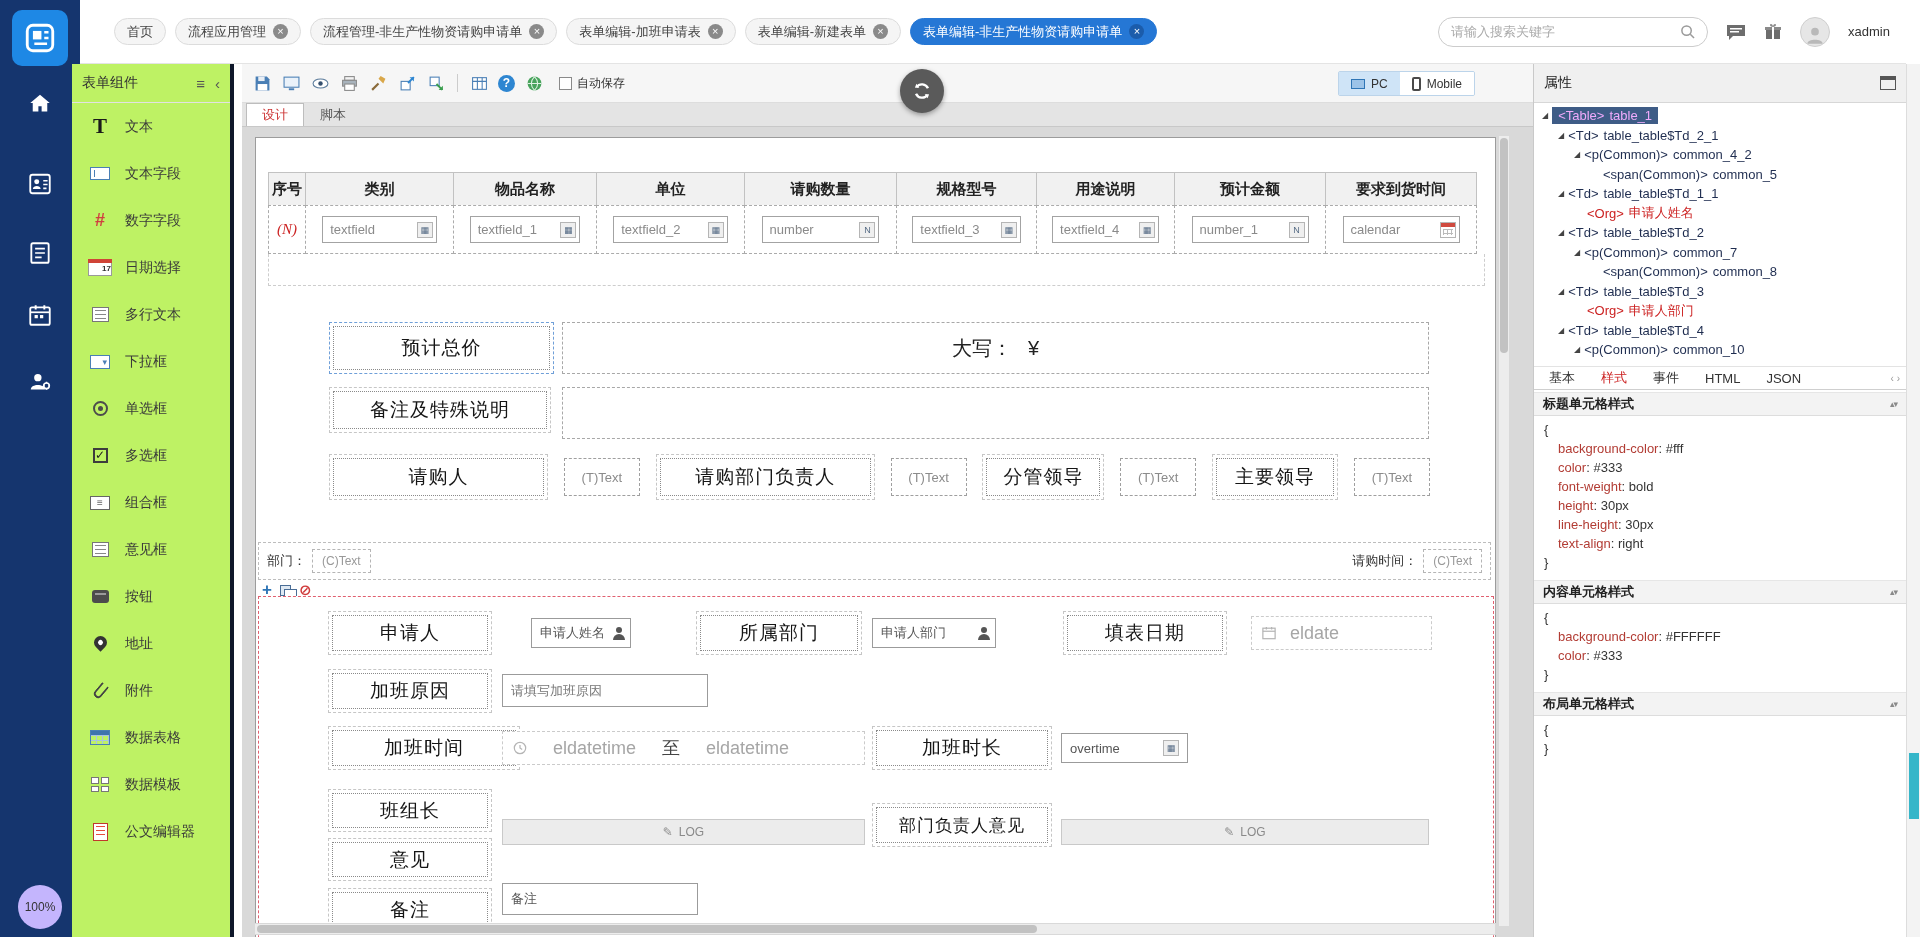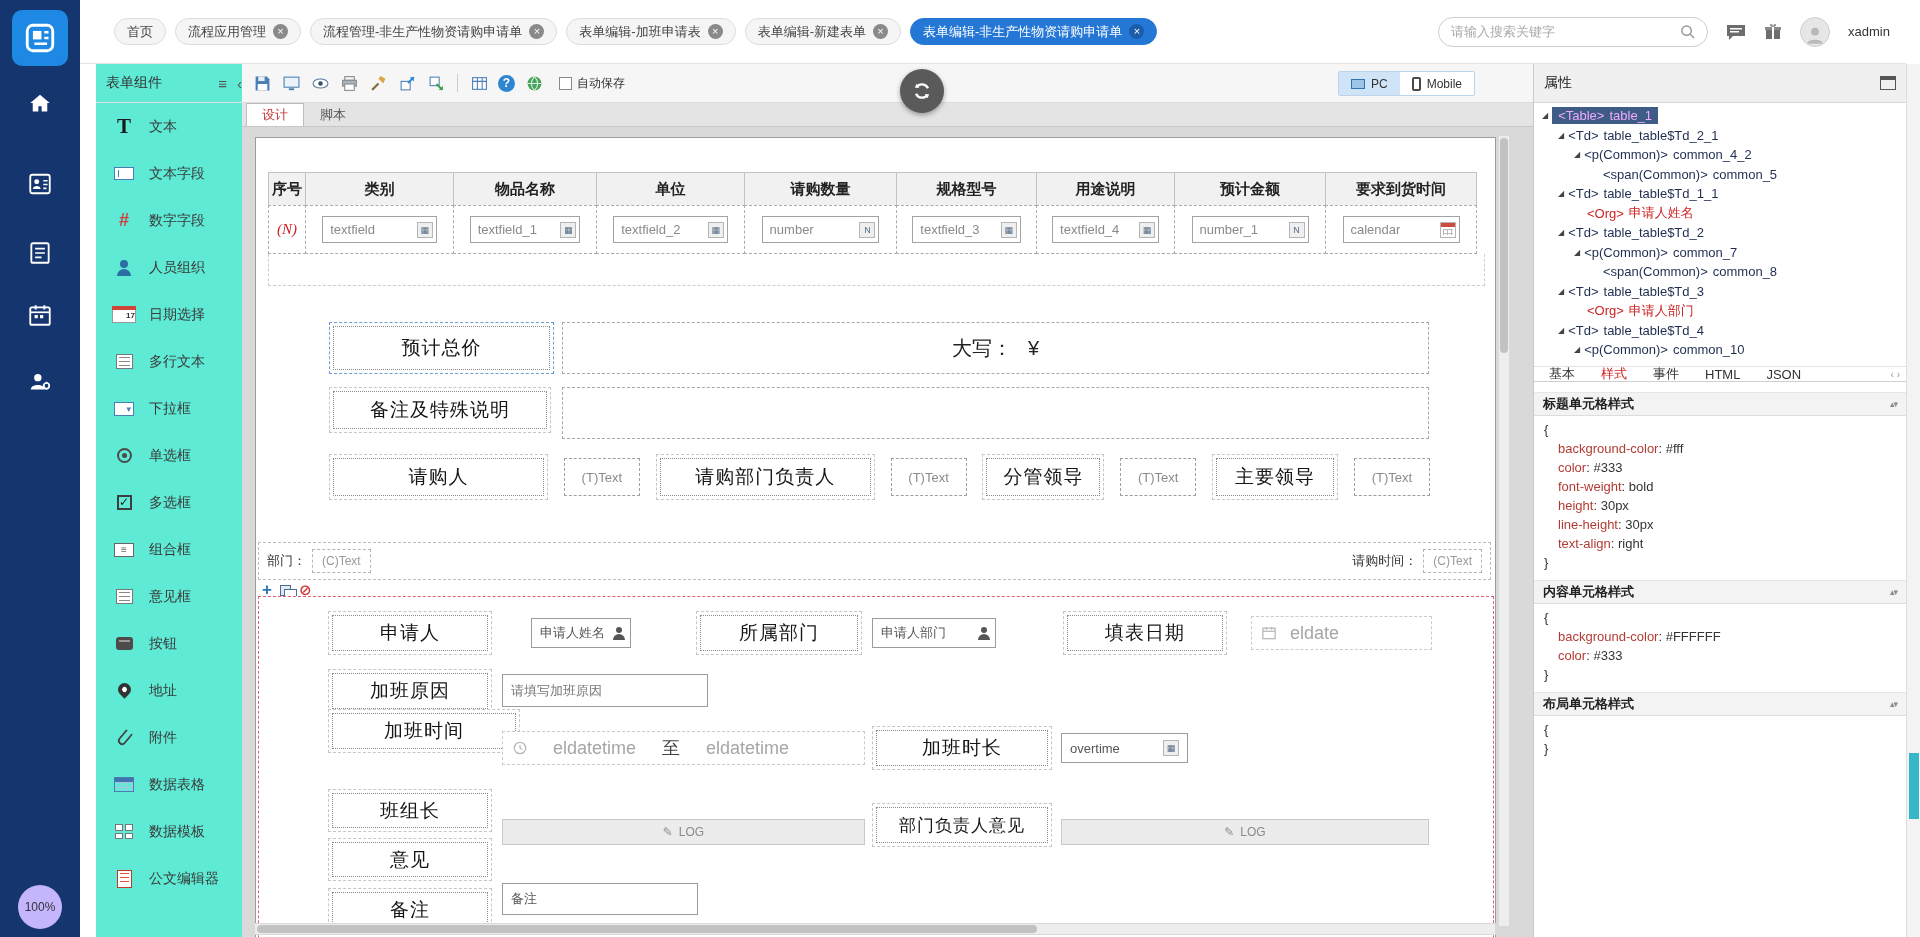--- a/index.html
+++ b/index.html
@@ -18,21 +18,21 @@
 .tclose{width:15px;height:15px;border-radius:50%;background:#8a8a8a;color:#fff;font-size:11px;line-height:14px;text-align:center;cursor:pointer;flex:none}
 .ttab.active .tclose{background:#1b5cab}
 .tright{margin-left:auto;display:flex;align-items:center;gap:18px;margin-right:16px}
 .searchbox{width:270px;height:30px;border:1px solid #ccc;border-radius:15px;display:flex;align-items:center;padding:0 12px;gap:8px}
 .searchbox input{border:none;outline:none;flex:1;font-size:13px;color:#333;background:transparent}
 .searchbox input::placeholder{color:#aaa}
 .tbicon{display:flex;align-items:center;justify-content:center;cursor:pointer}
 .avatar{width:30px;height:30px;border-radius:50%;background:#e6e6e6;border:1px solid #cfcfcf;display:flex;align-items:flex-end;justify-content:center;overflow:hidden;cursor:pointer}
 .uname{font-size:13px;color:#333;cursor:pointer}
 
-.comp{position:absolute;left:96px;top:64px;width:162px;height:873px;background:#5eead4;border-right:6px solid #0f172a}
+.comp{position:absolute;left:72px;top:64px;width:162px;height:873px;background:#bef264;border-right:4px solid #0f172a}
 .comp-head{height:39px;border-bottom:1px solid #e2e2e2;display:flex;align-items:center;padding:0 10px;gap:10px}
 .comp-title{font-size:14px;color:#333;flex:1}
 .comp-ham,.comp-col{font-size:15px;color:#555;cursor:pointer}
 .citem{height:47px;display:flex;align-items:center;gap:13px;padding-left:16px;cursor:pointer}
 .cicon{width:24px;display:flex;align-items:center;justify-content:center;flex:none}
 .clabel{font-size:14px;color:#3a3a3a}
 .g-T{font-family:"Liberation Serif","DejaVu Serif",serif;font-weight:bold;font-size:21px;color:#1a1a1a}
 .g-inbox{width:20px;height:13px;border:1px solid #4a7fb5;position:relative;background:#fff}
 .g-inbox::before{content:"";position:absolute;left:3px;top:2px;width:1px;height:7px;background:#4a7fb5}
 .g-hash{font-weight:bold;font-size:18px;color:#d04040}
@@ -123,21 +123,21 @@
 .props{position:absolute;left:1533px;top:64px;width:373px;height:873px;background:#fff;border-left:1px solid #c9c9c9}
 .phead{height:39px;background:#f0f0f0;border-bottom:1px solid #d7d7d7;display:flex;align-items:center;justify-content:space-between;padding:0 10px}
 .phead .pt{font-size:14px;color:#222}
 .pwin{width:16px;height:14px;border:1px solid #555;border-top:4px solid #555;cursor:pointer}
 .ptree{position:absolute;left:0;top:39px;right:0;height:258px;overflow:hidden;padding-top:3px}
 .trow{height:19.5px;display:flex;align-items:center;font-size:13px;color:#1f2d50;white-space:nowrap;cursor:pointer}
 .tarr{font-size:8px;color:#444;margin-right:4px}
 .tname{margin-left:5px}
 .trow.red{color:#cc2222}
 .selhl{background:#3e5c86;color:#f0abfc;padding:1px 6px;display:flex}
-.ptabs{position:absolute;left:0;top:302px;right:0;height:16px;border-top:1px solid #e3e3e3;border-bottom:1px solid #cfcfcf;display:flex;align-items:center;padding-left:2px}
+.ptabs{position:absolute;left:0;top:302px;right:0;height:24px;border-top:1px solid #e3e3e3;border-bottom:1px solid #cfcfcf;display:flex;align-items:center;padding-left:2px}
 .ptab{padding:0 13px;font-size:13px;color:#333;cursor:pointer}
 .ptab.active{color:#cc2222}
 .ptab-scr{margin-left:auto;margin-right:6px;color:#999;font-size:10px;cursor:pointer}
 .psecs{position:absolute;left:0;top:328px;right:0;bottom:0;overflow:hidden}
 .psec-h{height:24px;background:#f3f3f3;border-bottom:1px solid #ddd;border-top:1px solid #e6e6e6;display:flex;align-items:center;justify-content:space-between;padding:0 9px;font-size:13px;font-weight:bold;color:#222;cursor:pointer}
 .sorti{color:#8a8a8a;font-size:9px;letter-spacing:-1px}
 .pcode{padding:4px 10px 8px;font-size:13px;line-height:19px;color:#333;cursor:text}
 .prule{padding-left:14px}
 .pprop{color:#b23c34}
 .pprop::after{content:":";color:#333}
@@ -274,26 +274,20 @@
           <span class="cicon">
             <i class="g-inbox"></i>
           </span>
           <span class="clabel">文本字段</span>
         </div>
       <div class="citem">
           <span class="cicon">
             <span class="g-hash">#</span>
           </span>
           <span class="clabel">数字字段</span>
-        </div>
-      <div class="citem">
-          <span class="cicon">
-            <i class="g-person"></i>
-          </span>
-          <span class="clabel">人员组织</span>
         </div>
       <div class="citem">
           <span class="cicon">
             <span class="g-cal">
               <b>17</b>
             </span>
           </span>
           <span class="clabel">日期选择</span>
         </div>
       <div class="citem">
@@ -621,21 +615,21 @@
             <span>eldate</span>
           </div>
 
           <div class="cellwrap apos" style="left:69px;top:72px;width:164px;height:44px">
               <div class="lblbox">加班原因</div>
             </div>
           <div class="inp" style="left:243px;top:77px;width:206px;height:33px;justify-content:flex-start;color:#777">
               <span>请填写加班原因</span>
             </div>
 
-          <div class="cellwrap apos" style="left:69px;top:112px;width:192px;height:44px">
+          <div class="cellwrap apos" style="left:69px;top:129px;width:192px;height:44px">
               <div class="lblbox">加班时间</div>
             </div>
           <div class="dph" style="left:243px;top:134px;width:363px;height:34px;gap:26px">
             <svg width="14" height="14" viewBox="0 0 16 16">
                 <circle cx="8" cy="8" r="6.5" fill="none" stroke="#b5b5b5" stroke-width="1.4"></circle>
                 <path d="M8 4.5V8l2.5 1.8" fill="none" stroke="#b5b5b5" stroke-width="1.4"></path>
               </svg>
             <span>eldatetime</span>
             <span class="dark">至</span>
             <span>eldatetime</span>

